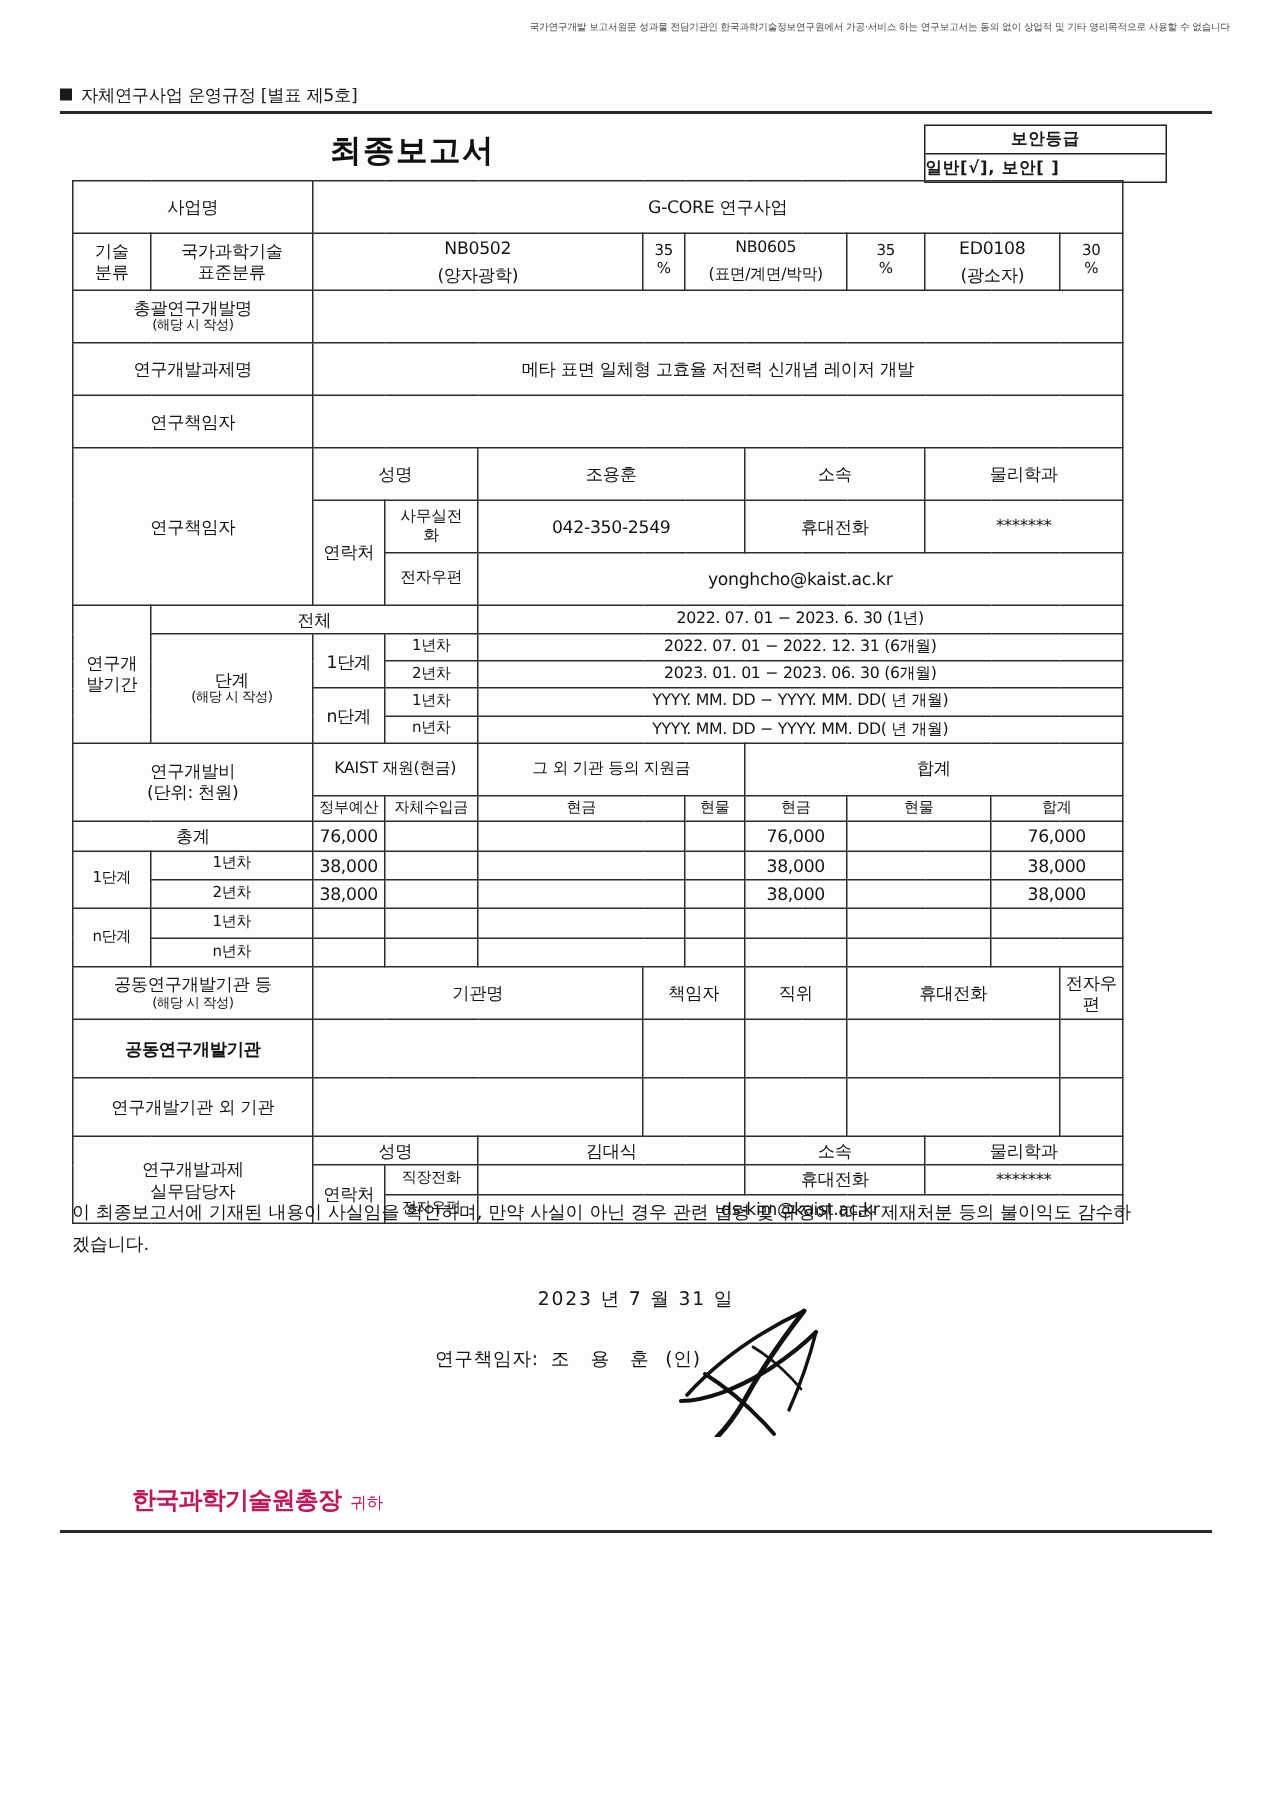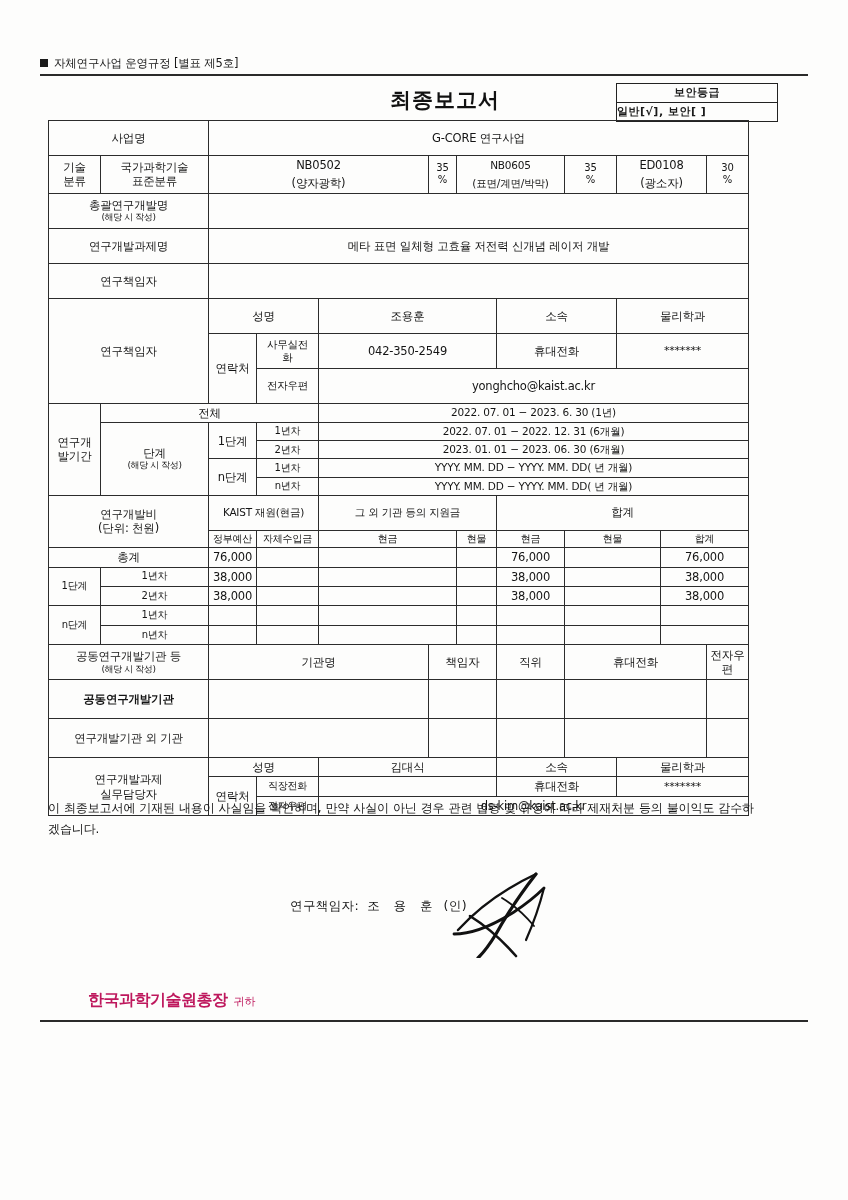--- a/index.html
+++ b/index.html
@@ -69,21 +69,21 @@
     top: 82px;
     left: 40px;
     width: 768px;
     height: 38px;
   }
   .doc-title {
     position: absolute;
     left: 180px;
     top: 4px;
     width: 280px;
-    text-align: right;
+    text-align: left;
     font-size: 21px;
     font-weight: bold;
     letter-spacing: 1px;
     color: #111;
   }
   .sec-box {
     position: absolute;
     right: 30px;
     top: 1px;
     width: 160px;
@@ -197,20 +197,21 @@
     width: 768px;
     height: 1.6px;
     background: #2a2a2a;
   }
 </style>
 </head>
 <body>
 
 <div class="page">
 
+  <div class="notice">국가연구개발 보고서원문 성과물 전담기관인 한국과학기술정보연구원에서 가공·서비스 하는 연구보고서는 동의 없이 상업적 및 기타 영리목적으로 사용할 수 없습니다</div>
 
   <div class="form-heading">
     <span class="bullet"></span><span>자체연구사업 운영규정 [별표 제5호]</span>
   </div>
   <div class="rule-top"></div>
 
   <div class="title-row">
     <div class="doc-title">최종보고서</div>
     <div class="sec-box">
       <div class="sec-head">보안등급</div>
@@ -463,20 +464,21 @@
     </tr>
     <tr>
       <td class="small">전자우편</td>
       <td colspan="9" class="mono-ish">ds-kim@kaist.ac.kr</td>
     </tr>
   </tbody>
     </table>
 
   <div class="declaration">이 최종보고서에 기재된 내용이 사실임을 확인하며, 만약 사실이 아닌 경우 관련 법령 및 규정에 따라 제재처분 등의 불이익도 감수하겠습니다.</div>
 
+  <div class="date-line">2023 년   7 월   31 일</div>
 
   <div class="signline">
     <span>연구책임자:</span><span class="name">조 용 훈</span><span class="seal">(인)</span>
   </div>
 
   <svg class="signature" viewBox="0 0 130 90" xmlns="http://www.w3.org/2000/svg">
     <g fill="none" stroke="#111" stroke-linecap="round" stroke-linejoin="round">
       <path d="M18 62 C38 40, 62 22, 96 6" stroke-width="2.4"></path>
       <path d="M96 6 C82 24, 68 44, 56 66 C50 76, 44 84, 38 90" stroke-width="3.2"></path>
       <path d="M14 66 C30 66, 52 58, 74 44 C86 36, 96 28, 104 20" stroke-width="2.8"></path>

